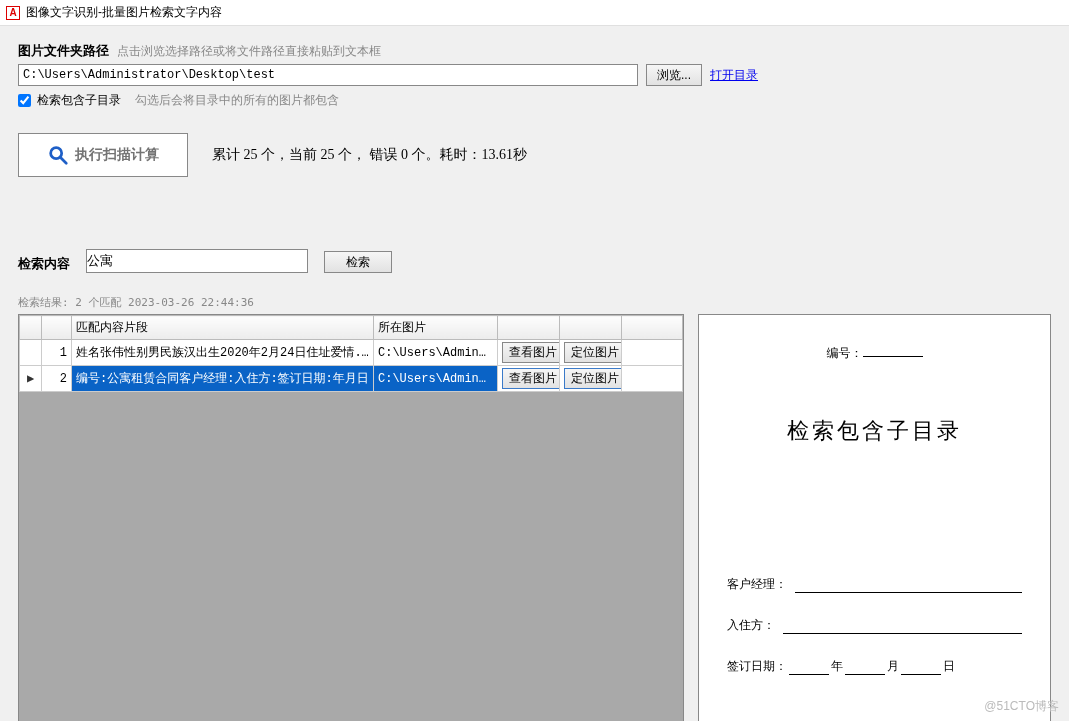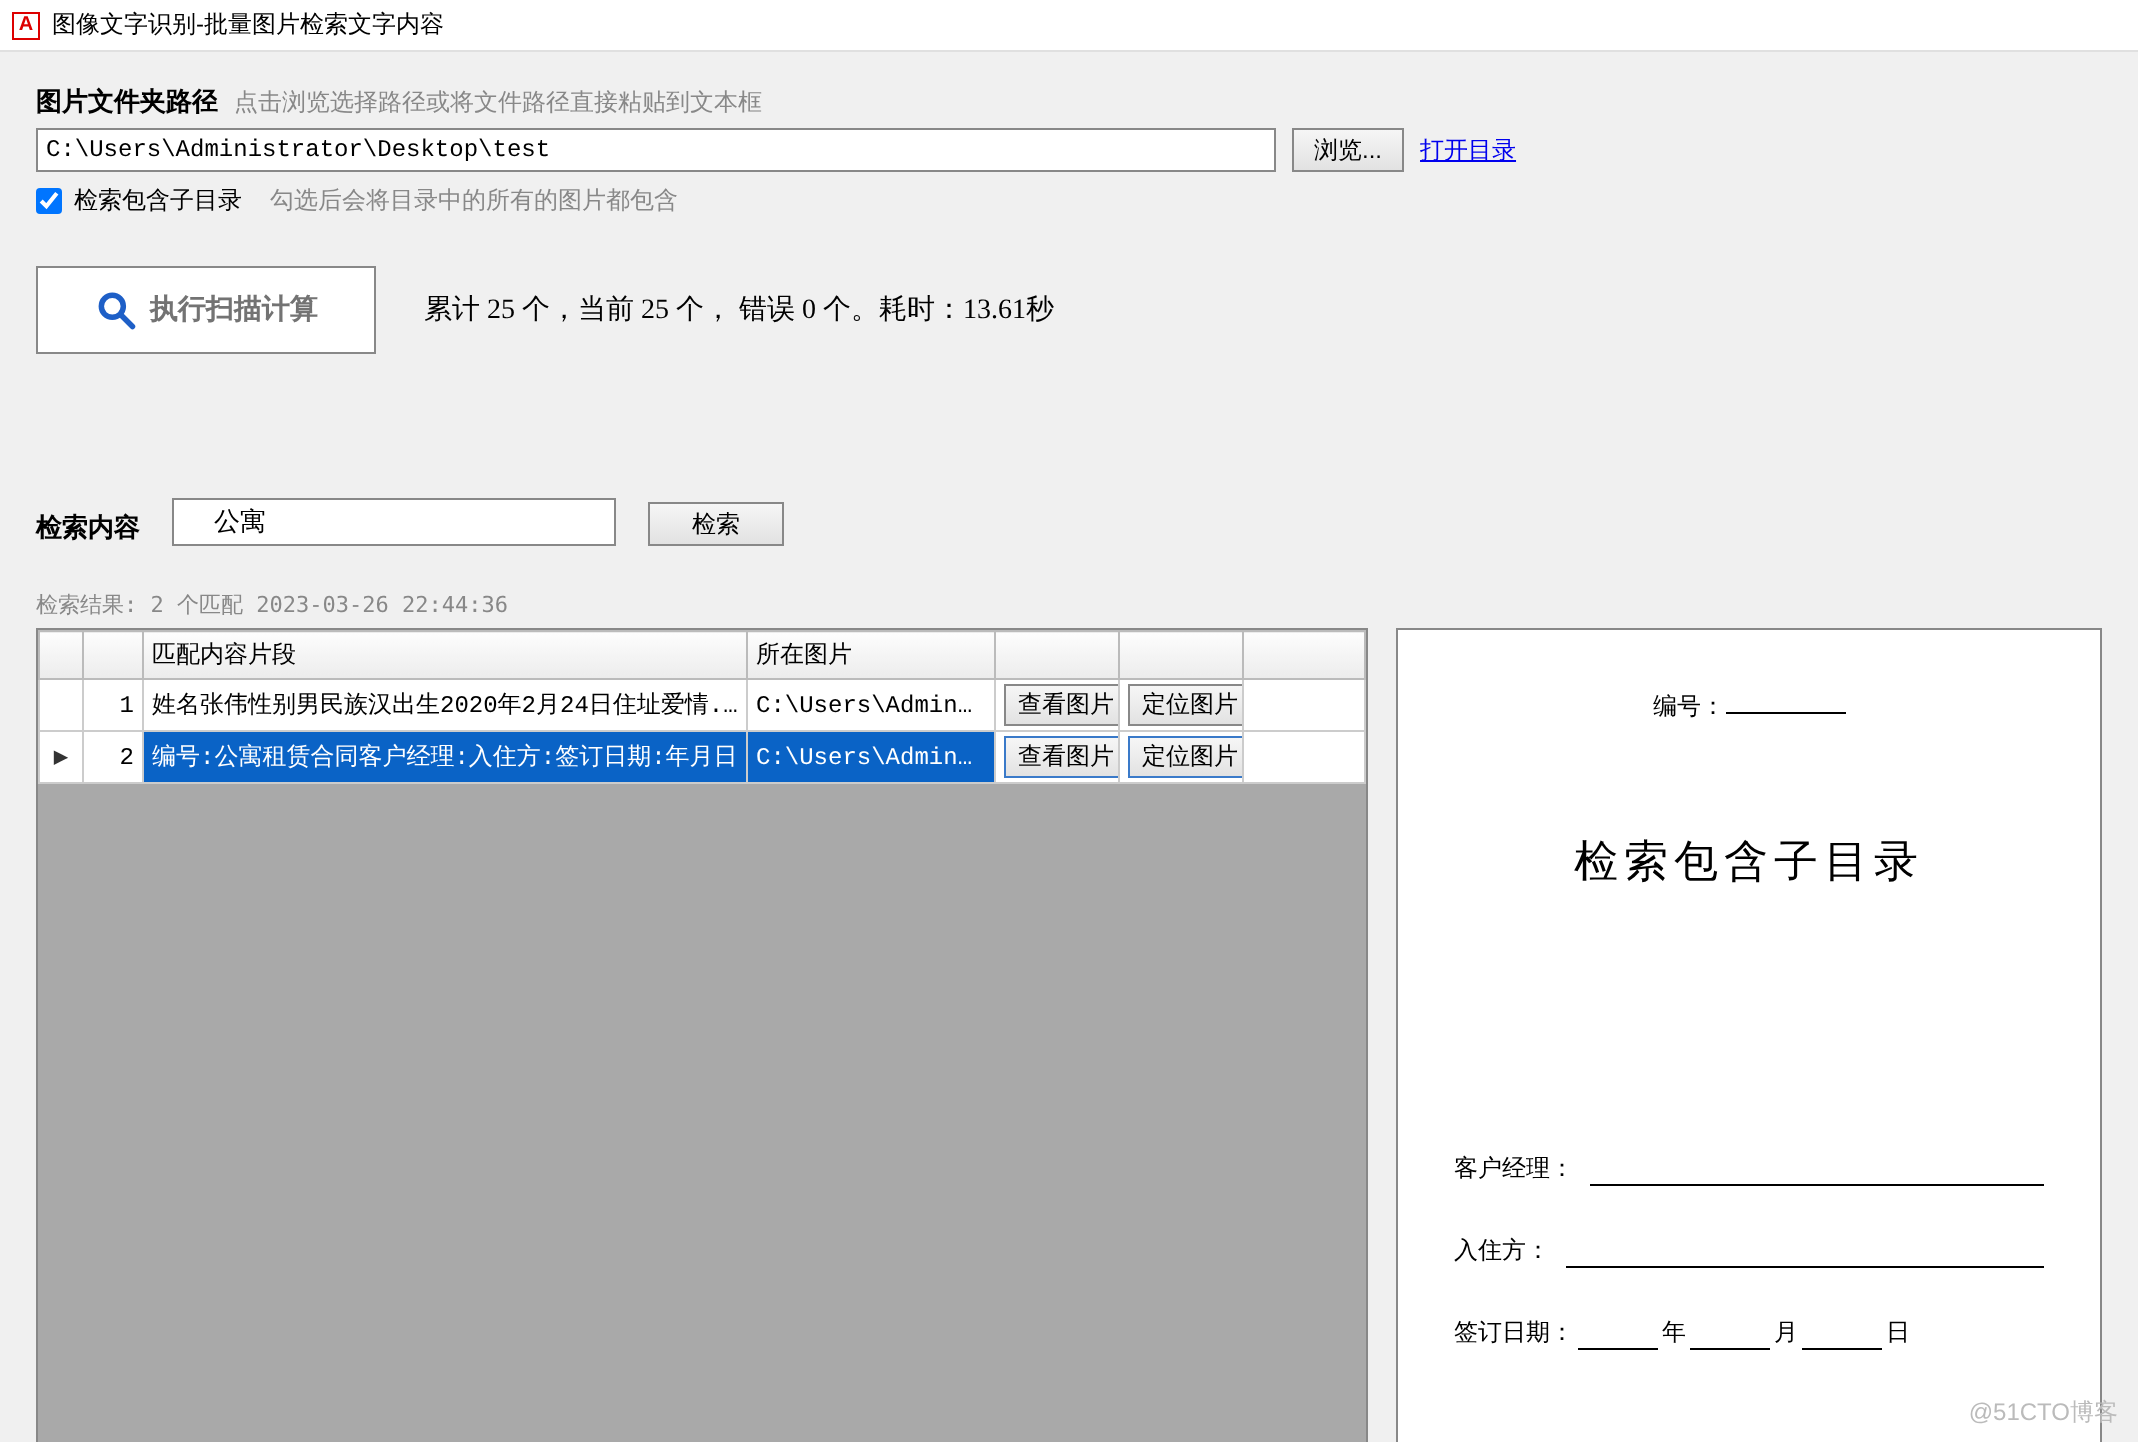--- a/index.html
+++ b/index.html
@@ -69,21 +69,21 @@
     background: #fff; border: 1px solid #888;
     padding: 6px 28px; cursor: pointer;
     font-size: 14px; font-weight: bold; color: #737373;
     height: 44px;
   }
   .scan-btn svg { width: 22px; height: 22px; }
   .stats { font-family: Liberation Serif, serif; font-size: 14px; }
 
   .search-row { display: flex; align-items: flex-end; gap: 16px; margin-top: 72px; }
   .search-input {
-    width: 222px; padding: 3px 20px; border: 1px solid #888;
+    width: 222px; padding: 3px 0; border: 1px solid #888;
     font-family: "SimSun"; font-size: 13px; background:#fff;
   }
 
   .result-meta { color: #888; font-size: 11px; margin-top: 22px; font-family: "SimSun", monospace;}
 
   .result-area {
     display: flex; gap: 14px; margin-top: 4px;
     height: 440px;
   }
   .grid-panel {

